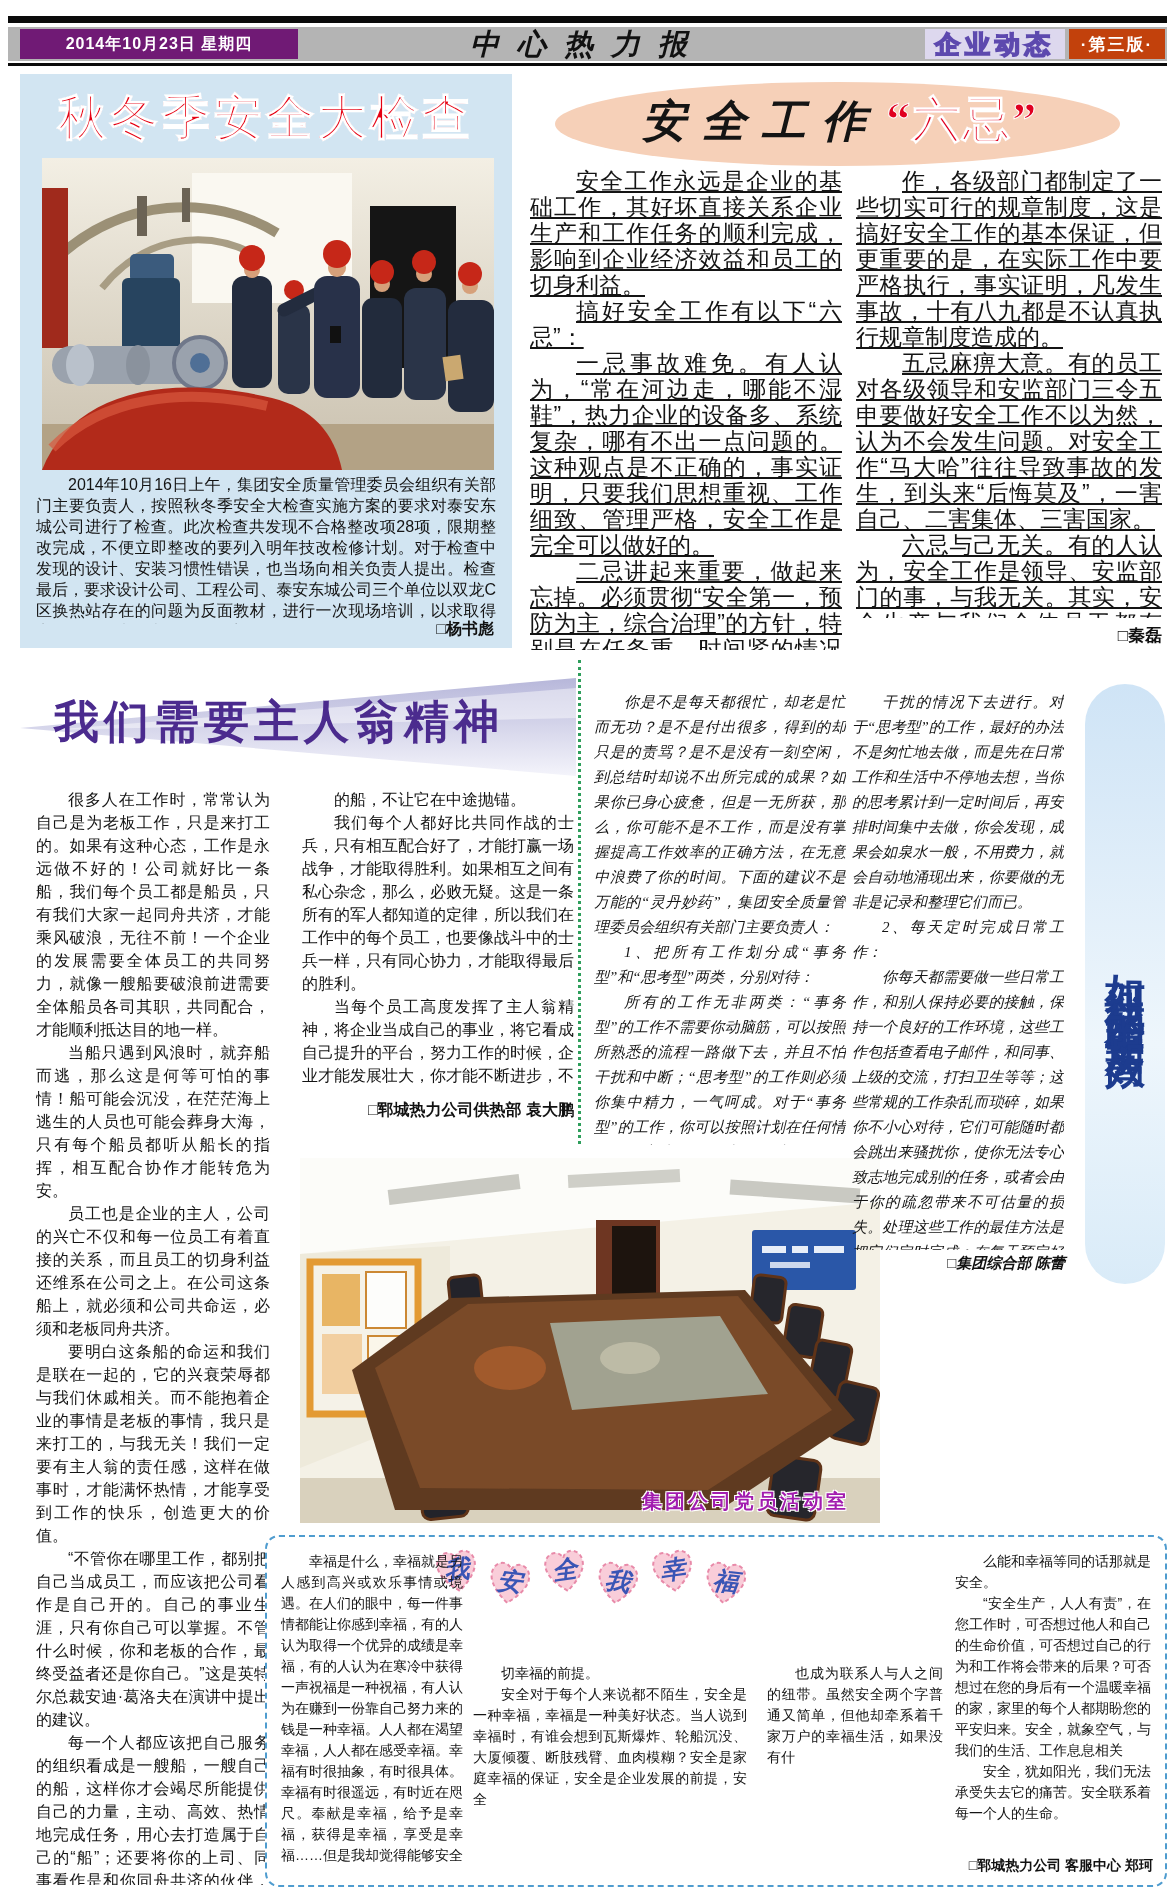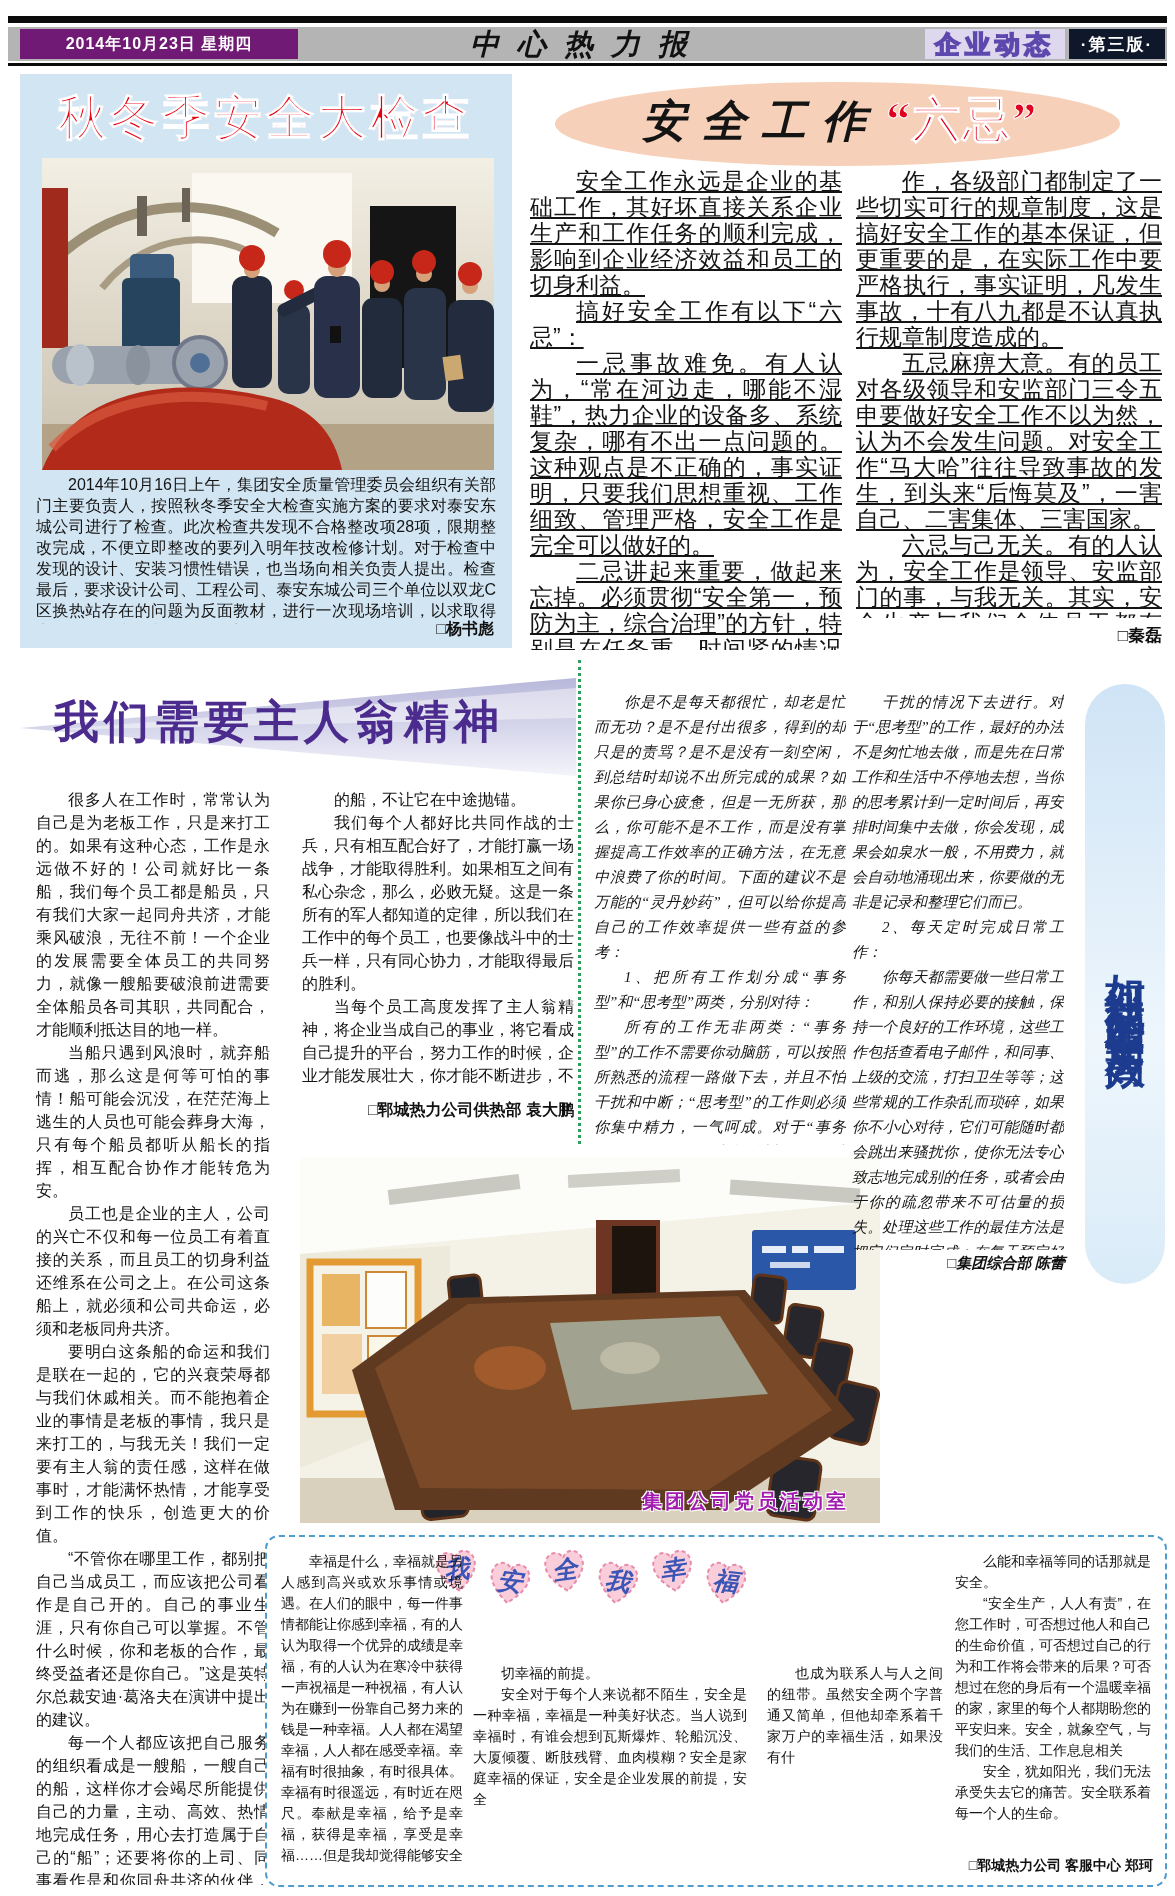--- a/index.html
+++ b/index.html
@@ -8,21 +8,21 @@
   .abs{position:absolute;}
   
   .rule-top{left:8px;top:16px;width:1159px;height:7px;background:#0b0b0b;}
   .header-bar{left:8px;top:27px;width:1159px;height:34px;background:#b4b4b4;}
   .date-box{left:12px;top:2px;width:278px;height:30px;background:#701a75;color:#fff;
             font-size:16px;font-weight:bold;display:flex;align-items:center;justify-content:center;letter-spacing:1px;}
   .masthead{left:0;right:0;top:0;height:34px;text-align:center;font-family:"Liberation Serif",serif;
             font-style:italic;font-weight:bold;font-size:29px;letter-spacing:18px;color:#111;line-height:34px;}
   .section-box{right:102px;top:2px;width:140px;height:30px;background:#ddd8ee;display:flex;align-items:center;justify-content:center;
                font-size:25px;font-weight:900;color:#ece8fa;-webkit-text-stroke:1.6px #5d49ae;letter-spacing:5px;}
-  .edition-box{right:2px;top:2px;width:96px;height:30px;background:#0f172a;color:#fff;font-size:17px;font-weight:bold;
+  .edition-box{right:2px;top:2px;width:96px;height:30px;background:#c2410c;color:#fff;font-size:17px;font-weight:bold;
                display:flex;align-items:center;justify-content:center;letter-spacing:2px;}
   .rule-bottom{left:8px;top:63px;width:1159px;height:3px;background:#0b0b0b;}
   
   .panel1{left:20px;top:74px;width:492px;height:574px;background:#d2e5f2;}
   .panel1-title{left:0;right:0;top:12px;text-align:center;font-size:48px;font-weight:900;color:#e60012;
                 -webkit-text-stroke:1px #ffffff;letter-spacing:4px;font-family:"Liberation Sans",sans-serif;}
   .photo1{left:22px;top:84px;width:452px;height:312px;}
   .panel1-body{left:16px;top:400px;width:460px;height:150px;font-size:16px;line-height:21px;text-align:justify;overflow:hidden;}
   .panel1-body p{margin:0;text-indent:2em;}
   
@@ -223,21 +223,21 @@
     <polygon points="150,140 445,132 555,262 420,352 95,352 52,212" fill="#5f3a20"></polygon>
     <polygon points="168,146 438,138 532,252 408,332 120,330 75,210" fill="#7a4a28"></polygon>
     <polygon points="250,165 420,158 468,236 272,252" fill="#a8b2a2" opacity="0.85"></polygon>
     <ellipse cx="210" cy="210" rx="36" ry="22" fill="#c86a30" opacity="0.5"></ellipse>
     <ellipse cx="330" cy="200" rx="30" ry="16" fill="#e8e2c8" opacity="0.4"></ellipse>
   </svg>
   <div class="abs photo2-caption">集团公司党员活动室</div>
 
   <div class="abs vline-green"></div>
   <div class="col eff-col kai" style="left:594px;top:690px;width:252px;height:455px;">
-      <p>你是不是每天都很忙，却老是忙而无功？是不是付出很多，得到的却只是的责骂？是不是没有一刻空闲，到总结时却说不出所完成的成果？如果你已身心疲惫，但是一无所获，那么，你可能不是不工作，而是没有掌握提高工作效率的正确方法，在无意中浪费了你的时间。下面的建议不是万能的“灵丹妙药”，但可以给你提高自己的工作效率提供一些有益的参考：</p>
+      <p>你是不是每天都很忙，却老是忙而无功？是不是付出很多，得到的却只是的责骂？是不是没有一刻空闲，到总结时却说不出所完成的成果？如果你已身心疲惫，但是一无所获，那么，你可能不是不工作，而是没有掌握提高工作效率的正确方法，在无意中浪费了你的时间。下面的建议不是万能的“灵丹妙药”，集团安全质量管理委员会组织有关部门主要负责人：</p>
       <p>1、把所有工作划分成“事务型”和“思考型”两类，分别对待：</p>
       <p>所有的工作无非两类：“事务型”的工作不需要你动脑筋，可以按照所熟悉的流程一路做下去，并且不怕干扰和中断；“思考型”的工作则必须你集中精力，一气呵成。对于“事务型”的工作，你可以按照计划在任何情况下顺序处理；而对于“思考型”的工作，你必须谨慎地安排时间，在集中而不被</p>
     </div>
   <div class="col eff-col kai" style="left:852px;top:690px;width:212px;height:560px;">
       <p>干扰的情况下去进行。对于“思考型”的工作，最好的办法不是匆忙地去做，而是先在日常工作和生活中不停地去想，当你的思考累计到一定时间后，再安排时间集中去做，你会发现，成果会如泉水一般，不用费力，就会自动地涌现出来，你要做的无非是记录和整理它们而已。</p>
       <p>2、每天定时完成日常工作：</p>
       <p>你每天都需要做一些日常工作，和别人保持必要的接触，保持一个良好的工作环境，这些工作包括查看电子邮件，和同事、上级的交流，打扫卫生等等；这些常规的工作杂乱而琐碎，如果你不小心对待，它们可能随时都会跳出来骚扰你，使你无法专心致志地完成别的任务，或者会由于你的疏忽带来不可估量的损失。处理这些工作的最佳方法是把它们定时完成：在每天预定好的时刻集中处理这些事情，可以是一次也可以是两次，并且一般都安排在上午或下午工作开始的时候，而在其他时候，根本不要去想它！这样，处理这些事务的效率才会提高，并且不会给你的其他主要工作带来困扰。</p>
     </div>
   <div class="byline kai" style="left:845px;top:1254px;width:220px;font-size:15px;">□集团综合部 陈蕾</div>
   <div class="abs pill">

